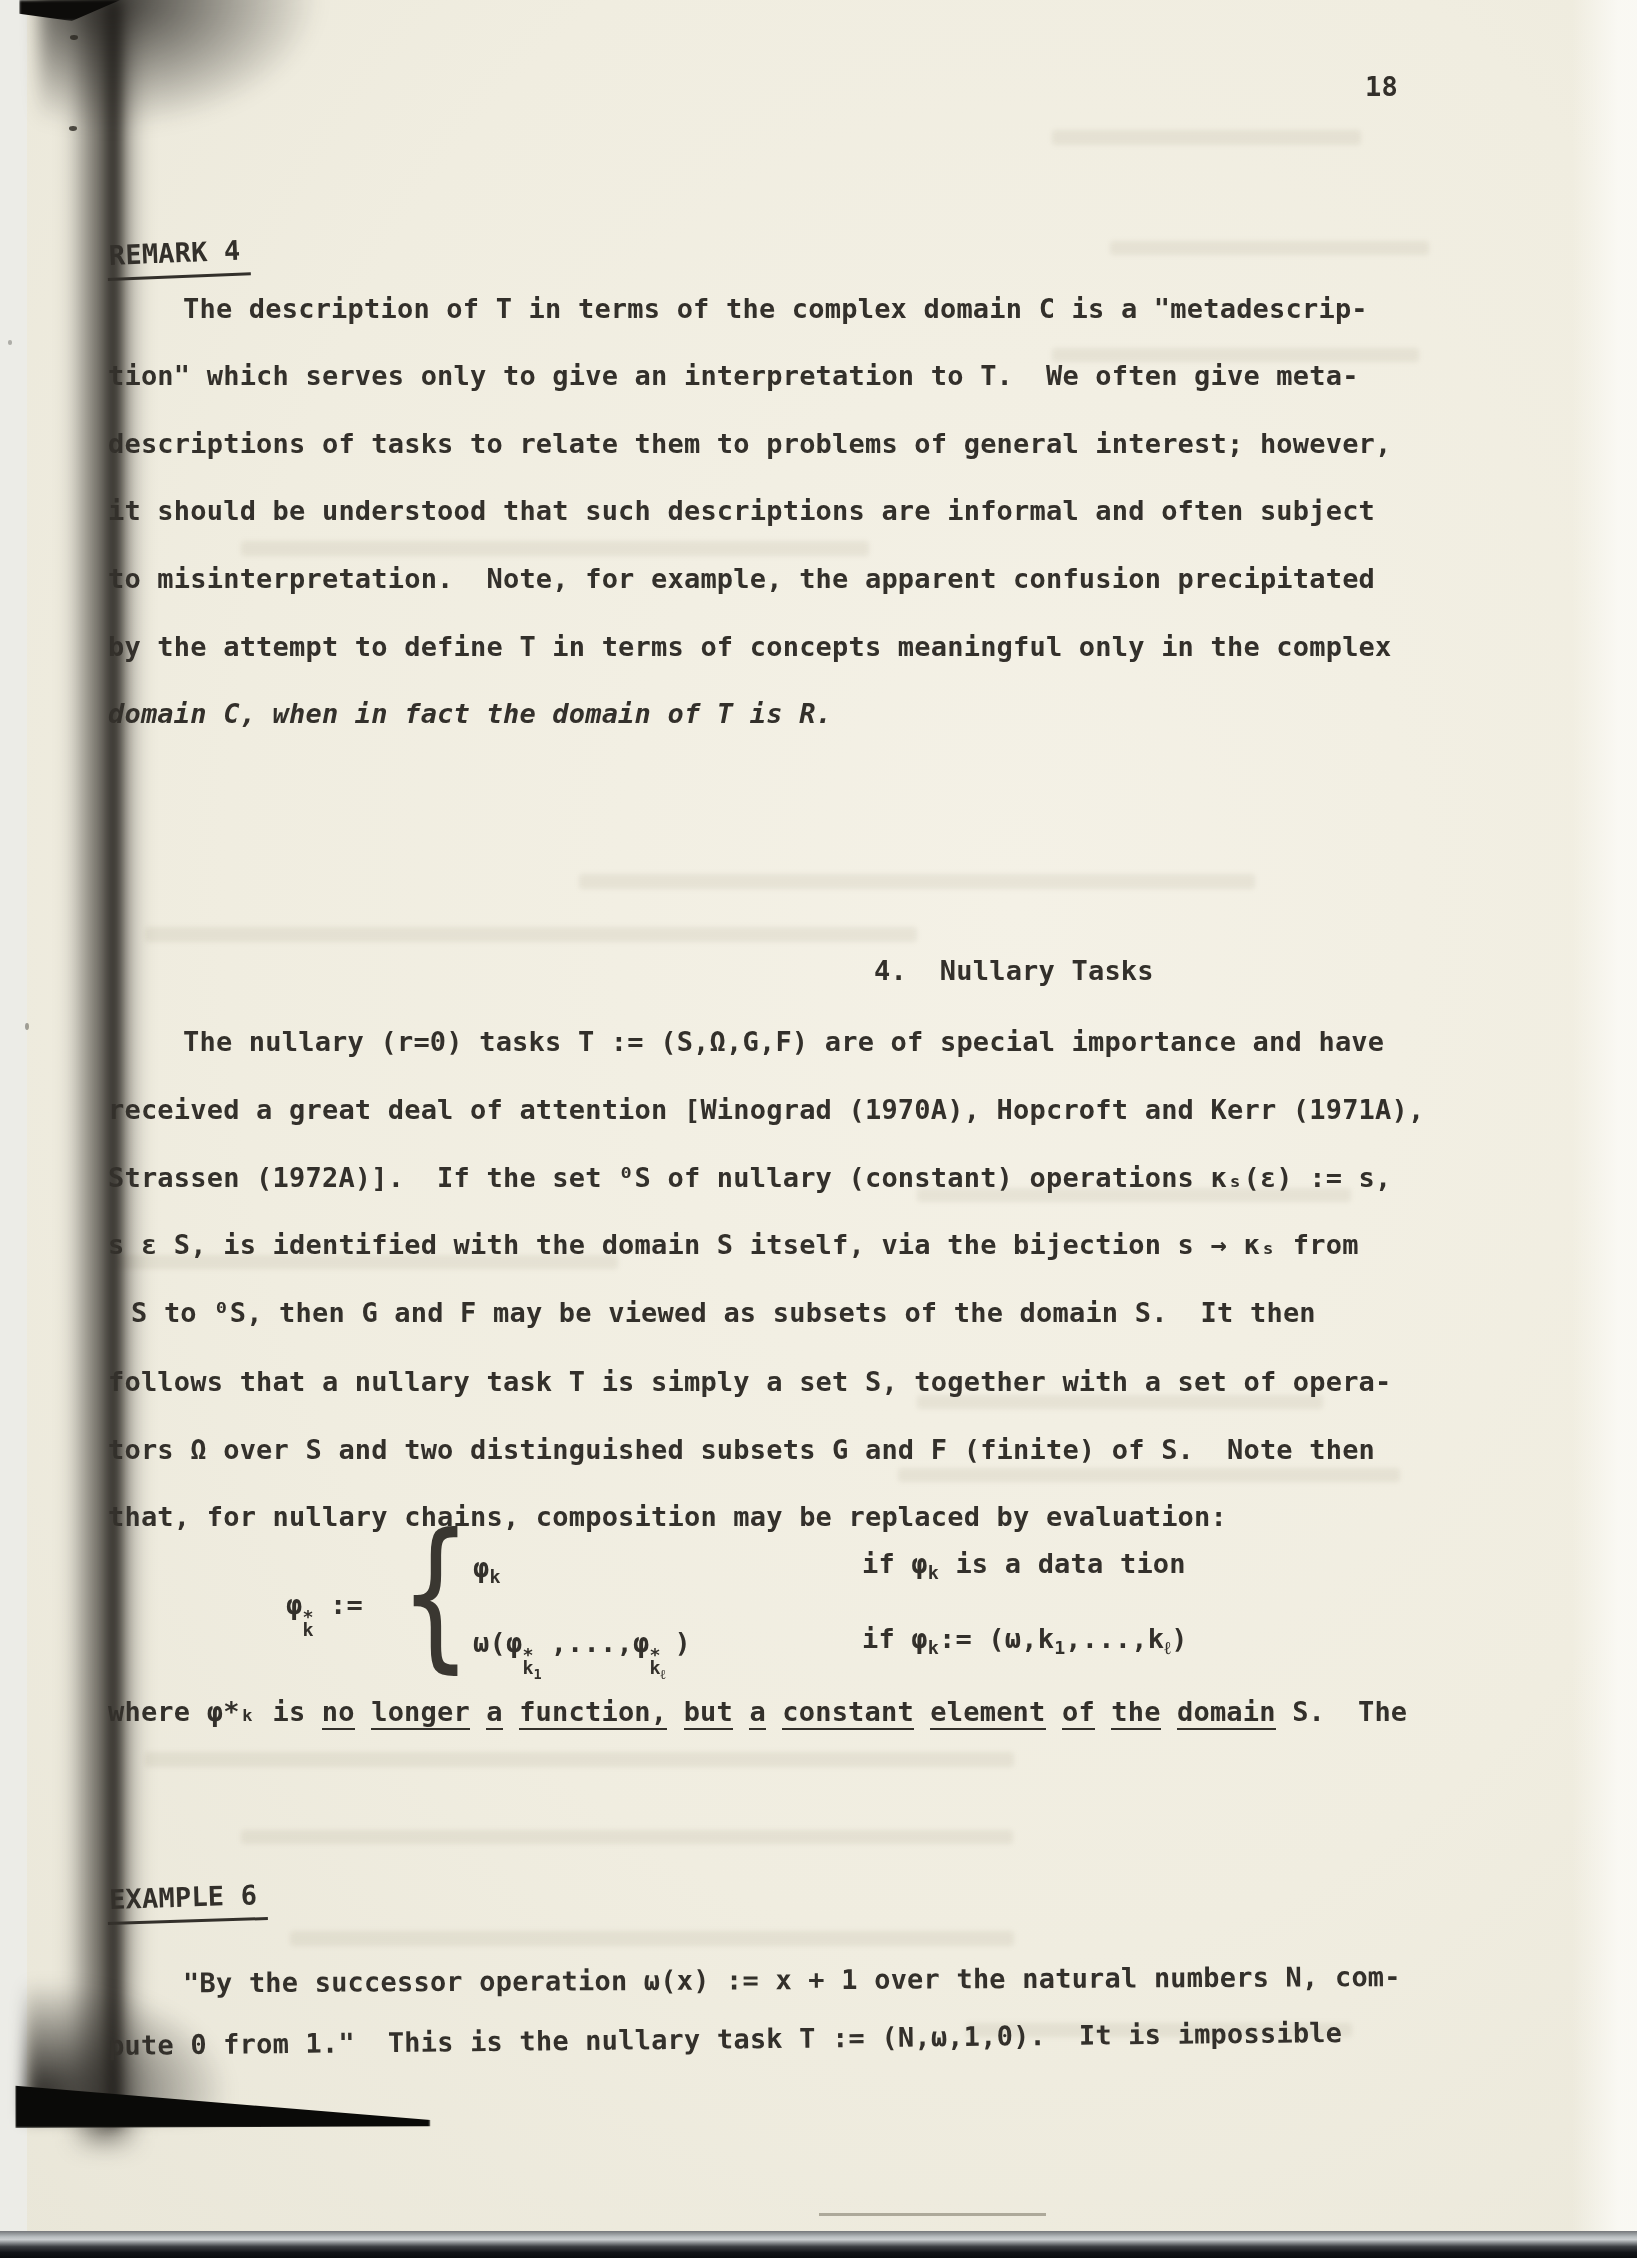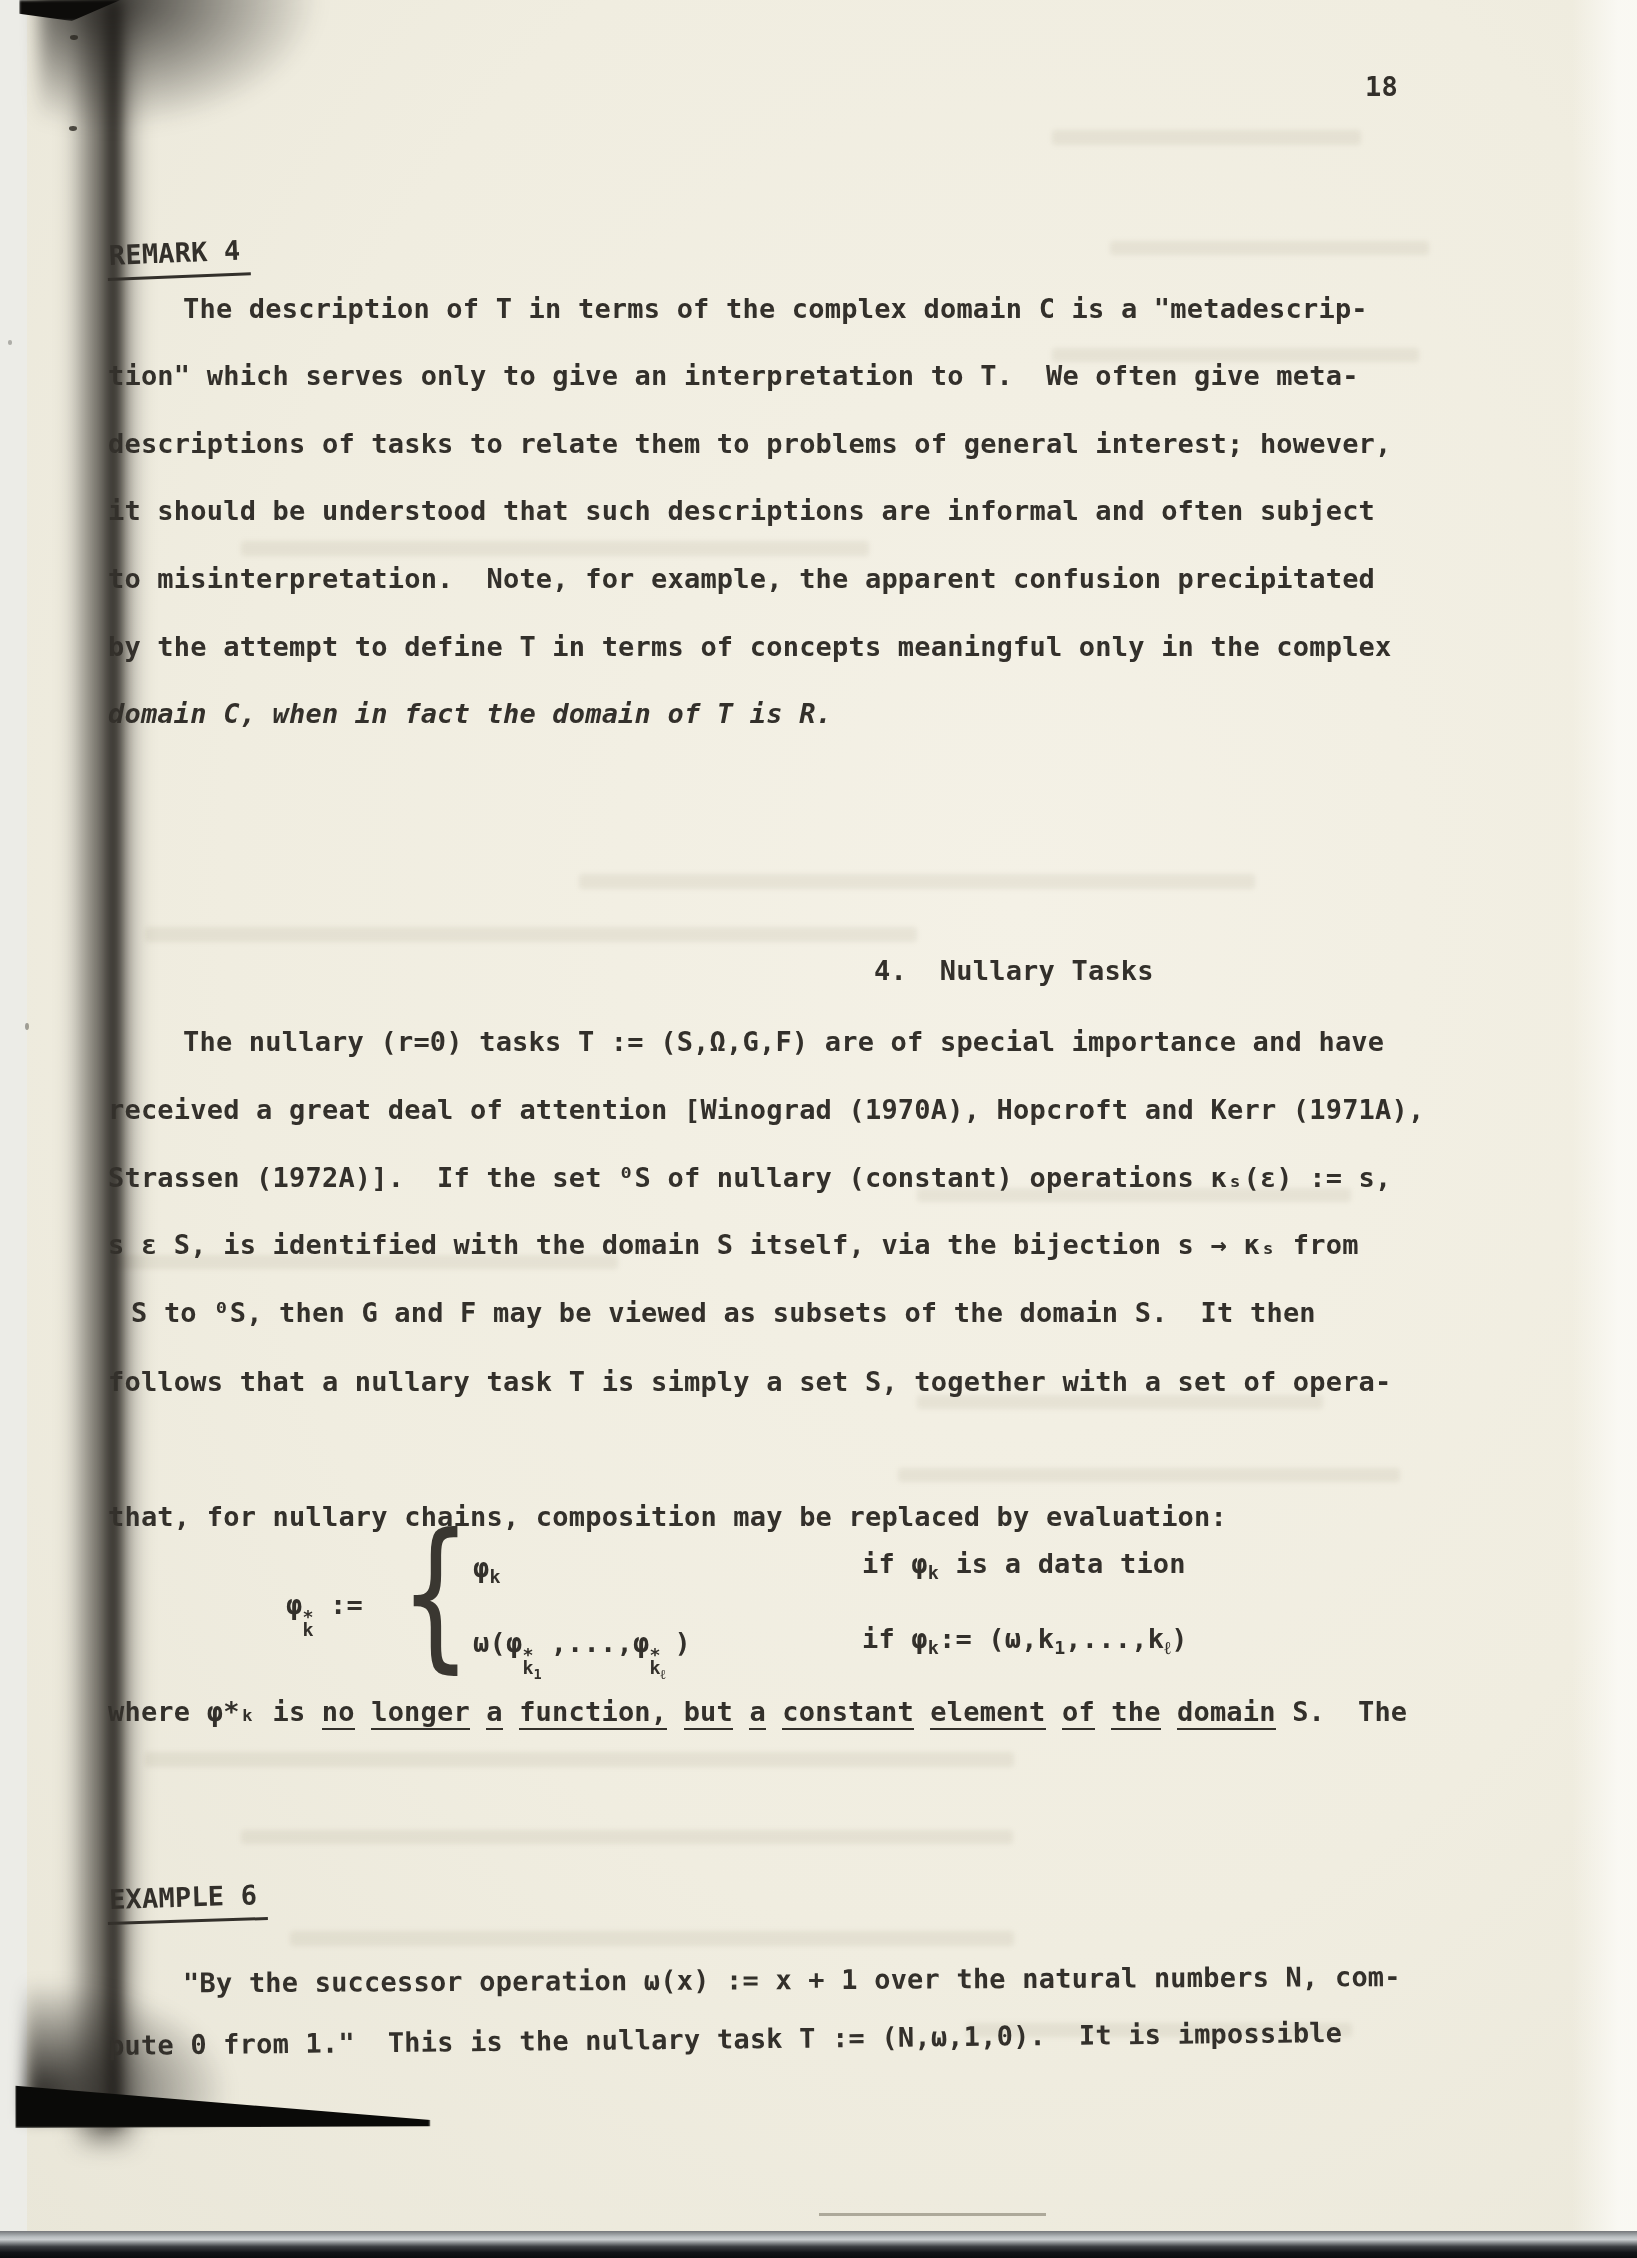--- a/index.html
+++ b/index.html
@@ -99,20 +99,21 @@
   <div class="t" style="left:108px;top:697px;font-style:italic;">domain C, when in fact the domain of T is R.</div>
 
   <div class="t" style="left:874px;top:954px;">4.  Nullary Tasks</div>
 
   <div class="t" style="left:183px;top:1025px;">The nullary (r=0) tasks T := (S,Ω,G,F) are of special importance and have</div>
   <div class="t" style="left:108px;top:1093px;">received a great deal of attention [Winograd (1970A), Hopcroft and Kerr (1971A),</div>
   <div class="t" style="left:108px;top:1161px;">Strassen (1972A)].  If the set ⁰S of nullary (constant) operations κₛ(ε) := s,</div>
   <div class="t" style="left:108px;top:1228px;">s ε S, is identified with the domain S itself, via the bijection s → κₛ from</div>
   <div class="t" style="left:108px;top:1296px;margin-left:23px;">S to ⁰S, then G and F may be viewed as subsets of the domain S.  It then</div>
   <div class="t" style="left:108px;top:1365px;">follows that a nullary task T is simply a set S, together with a set of opera-</div>
+  <div class="t" style="left:108px;top:1433px;">tors Ω over S and two distinguished subsets G and F (finite) of S.  Note then</div>
   <div class="t" style="left:108px;top:1500px;">that, for nullary chains, composition may be replaced by evaluation:</div>
 
   <div class="brace" style="left:392px;top:1520px;">{</div>
   <div class="t" style="left:286px;top:1588px;"><span>φ</span><span class="stack"><span>*</span><span>k</span></span><span class="sp1">:=</span></div>
   <div class="t" style="left:473px;top:1551px;"><span>φ</span><sub>k</sub></div>
   <div class="t" style="left:862px;top:1547px;"><span>if</span><span class="sp1">φ</span><sub>k</sub><span class="sp1">is a data tion</span></div>
   <div class="t" style="left:473px;top:1626px;"><span>ω(</span><span>φ</span><span class="stack"><span>*</span><span><span>k</span><span class="tiny">1</span></span></span><span class="sph">,...,</span><span>φ</span><span class="stack"><span>*</span><span><span>k</span><span class="tiny">ℓ</span></span></span><span class="sph">)</span></div>
   <div class="t" style="left:862px;top:1622px;"><span>if</span><span class="sp1">φ</span><sub>k</sub><span>:=</span><span class="sp1">(ω,k</span><sub>1</sub><span>,...,k</span><sub>ℓ</sub><span>)</span></div>
 
   <div class="t" style="left:108px;top:1695px;"><span class="mr1">where φ*ₖ is</span><span class="u">no</span><span class="u">longer</span><span class="u">a</span><span class="u">function,</span><span class="u">but</span><span class="u">a</span><span class="u">constant</span><span class="u">element</span><span class="u">of</span><span class="u">the</span><span class="u">domain</span><span>S.  The</span></div>

